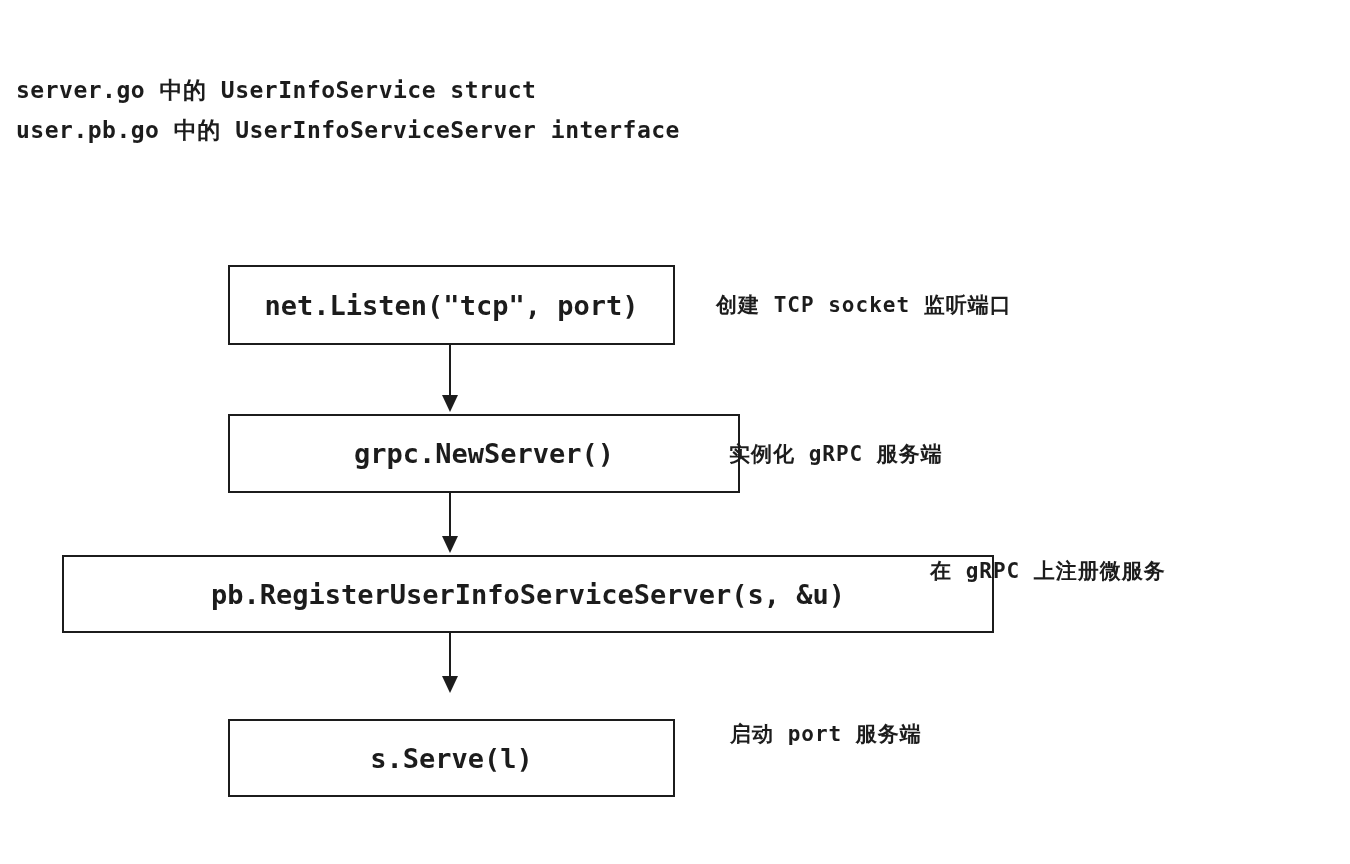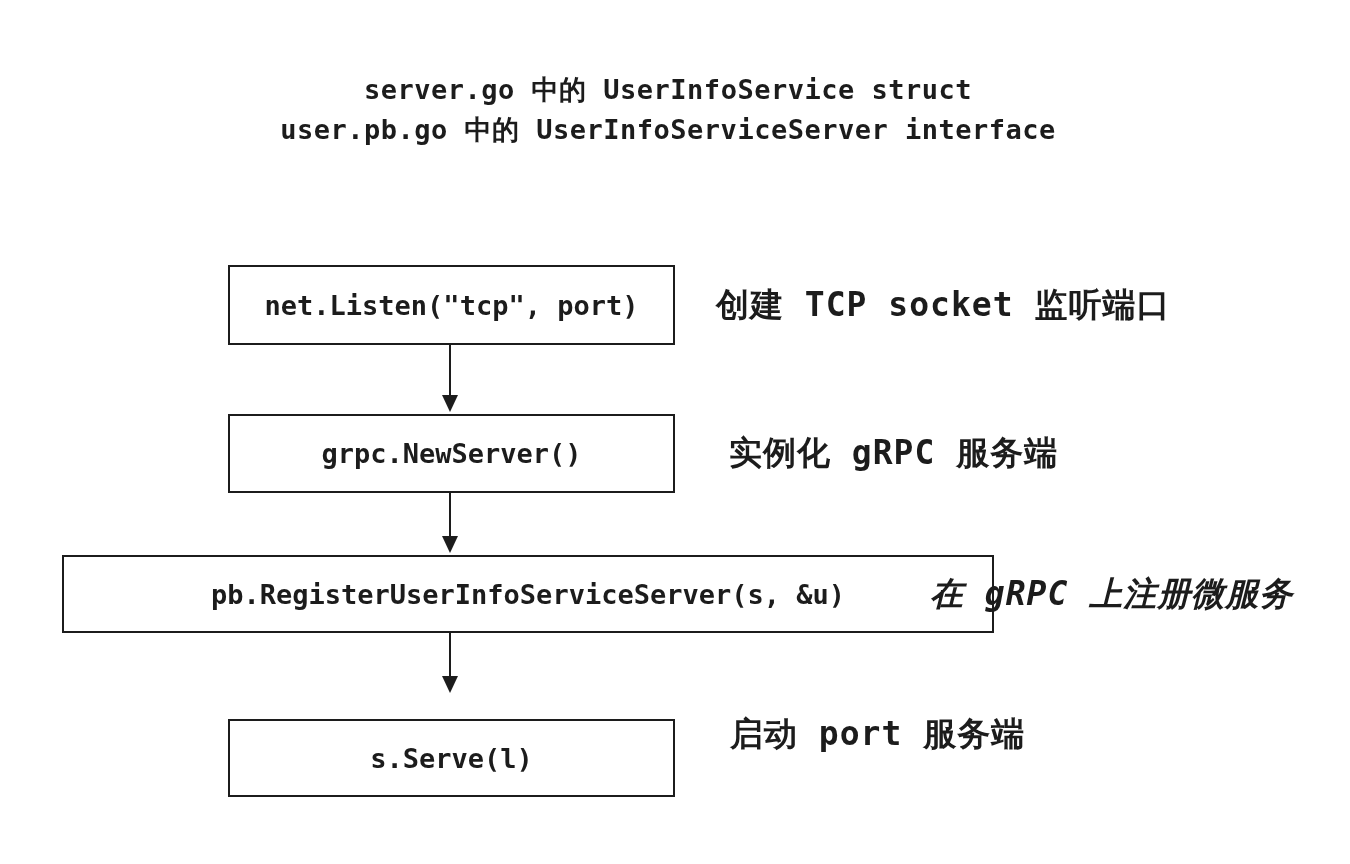--- a/index.html
+++ b/index.html
@@ -11,57 +11,57 @@
     position: relative;
     width: 1350px;
     height: 864px;
     background: #ffffff;
     font-family: "DejaVu Sans Mono", "Liberation Mono", monospace;
     color: #1c1c1c;
     overflow: hidden;
   }
   .title {
     position: absolute;
-    left: 3px;
+    left: 16px;
     top: 70px;
     width: 1330px;
-    text-align: center;
-    font-size: 27px;
+    text-align: left;
+    font-size: 23px;
     font-weight: bold;
     line-height: 40px;
     letter-spacing: 0.5px;
   }
   .node {
     position: absolute;
     background: #ffffff;
     border: 2px solid #1c1c1c;
     box-sizing: border-box;
     display: flex;
     align-items: center;
     justify-content: center;
     font-size: 27px;
     font-weight: bold;
     white-space: nowrap;
   }
   .node-1 { left: 228px; top: 265px; width: 447px; height: 80px; }
-  .node-2 { left: 228px; top: 414px; width: 447px; height: 79px; }
+  .node-2 { left: 228px; top: 414px; width: 512px; height: 79px; }
   .node-3 { left: 62px;  top: 555px; width: 932px; height: 78px; }
   .node-4 { left: 228px; top: 695px; width: 447px; height: 78px; margin-top: 24px; }
   .annot {
     position: absolute;
     display: flex;
     align-items: center;
-    font-size: 33px;
+    font-size: 21px;
     font-weight: bold;
     white-space: nowrap;
     letter-spacing: 1px;
   }
   .annot-1 { left: 716px; top: 265px; height: 80px; }
   .annot-2 { left: 729px; top: 414px; height: 79px; }
-  .annot-3 { left: 930px; top: 555px; height: 78px; font-style: italic; }
+  .annot-3 { left: 930px; top: 532px; height: 78px; }
   .annot-4 { left: 730px; top: 695px; height: 78px; }
   .arrow {
     position: absolute;
     width: 16px;
     display: flex;
     flex-direction: column;
     align-items: center;
   }
   .arrow-1 { left: 442px; top: 345px; height: 67px; }
   .arrow-2 { left: 442px; top: 493px; height: 60px; }

